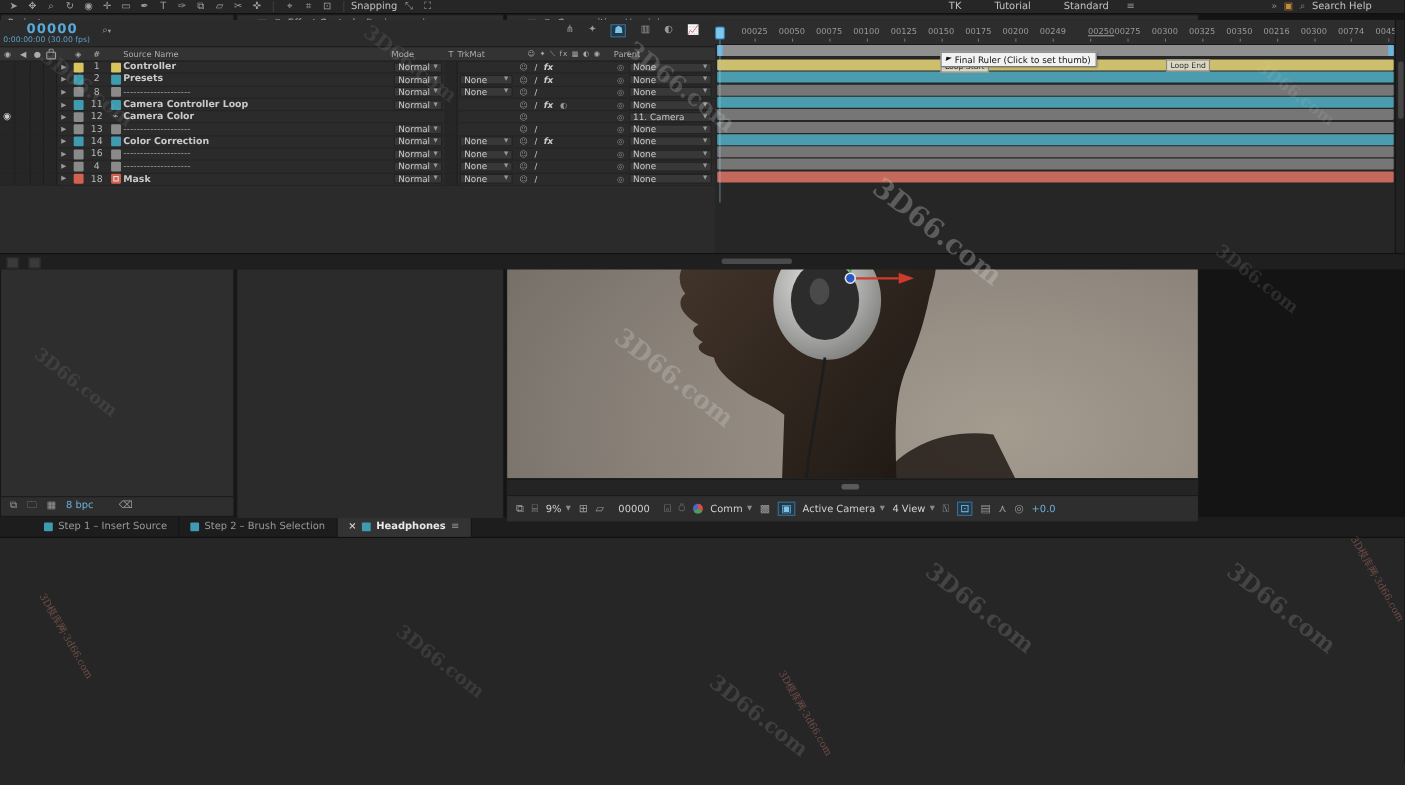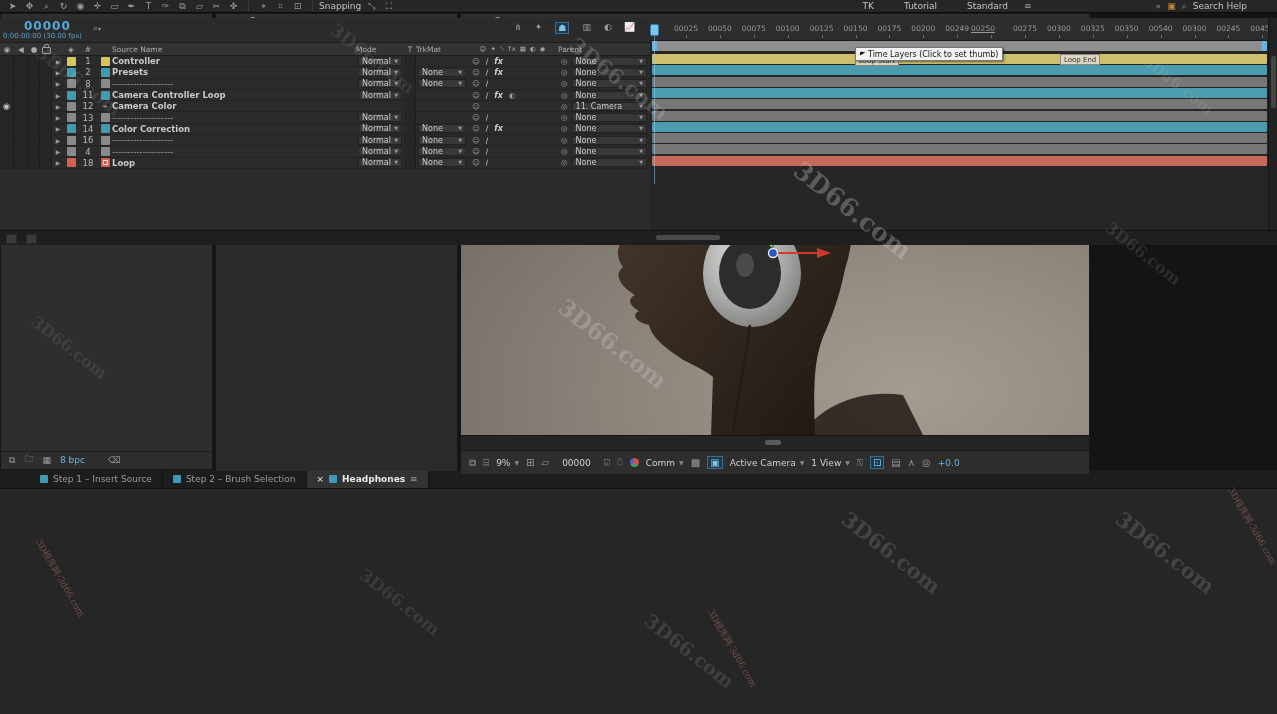--- a/index.html
+++ b/index.html
@@ -398,21 +398,21 @@
           <span>Comm</span>
           <span class="car">▼</span>
         </span>
       <span class="cicon">▩</span>
       <span class="cicon hlicon">▣</span>
       <span class="dd">
           <span>Active Camera</span>
           <span class="car">▼</span>
         </span>
       <span class="dd">
-          <span>1 View</span>
+          <span>4 View</span>
           <span class="car">▼</span>
         </span>
       <span class="cicon">⍂</span>
       <span class="cicon hlicon">⊡</span>
       <span class="cicon">▤</span>
       <span class="cicon">⋏</span>
       <span class="cicon">◎</span>
       <span class="blue">+0.0</span>
     </div>
   </div>
@@ -922,21 +922,21 @@
             <span class="cell well"></span>
             <span class="cell" style="color: rgb(154, 154, 154); font-size: 6px;">▶</span>
             <span class="cell">
               <span class="sw" style="background: rgb(212, 96, 79); width: 9px; height: 9px;"></span>
             </span>
             <span class="cell" style="color: rgb(184, 184, 184);">18</span>
             <span class="cell">
               <span class="sw" style="background: rgb(212, 96, 79); width: 9px; height: 9px; outline: rgb(221, 221, 221) solid 1px; outline-offset: -3px;"></span>
             </span>
             <span class="cell" style="justify-content: flex-start;">
-              <span style="font-weight: bold;">Loop</span>
+              <span style="font-weight: bold;">Mask</span>
             </span>
             <span class="cell" style="padding: 0px 2px;">
               <span class="ddsm">
                 <span>Normal</span>
                 <span class="car">▼</span>
               </span>
             </span>
             <span class="cell well"></span>
             <span class="cell" style="padding: 0px 2px;">
               <span class="ddsm">
@@ -971,35 +971,35 @@
           <span class="tick" style="left: 171.6px;">00125</span>
           <span class="tickline" style="left: 171.6px;"></span>
           <span class="tick" style="left: 205.5px;">00150</span>
           <span class="tickline" style="left: 205.5px;"></span>
           <span class="tick" style="left: 239.4px;">00175</span>
           <span class="tickline" style="left: 239.4px;"></span>
           <span class="tick" style="left: 273.3px;">00200</span>
           <span class="tickline" style="left: 273.3px;"></span>
           <span class="tick" style="left: 307.2px;">00249</span>
           <span class="tickline" style="left: 307.2px;"></span>
-          <span class="tick" style="left: 333px; text-decoration: underline;">00250</span>
+          <span class="tick" style="left: 351px; text-decoration: underline;">00250</span>
           <span class="tickline" style="left: 341.1px;"></span>
           <span class="tick" style="left: 375px;">00275</span>
           <span class="tickline" style="left: 375px;"></span>
           <span class="tick" style="left: 408.9px;">00300</span>
           <span class="tickline" style="left: 408.9px;"></span>
           <span class="tick" style="left: 442.8px;">00325</span>
           <span class="tickline" style="left: 442.8px;"></span>
           <span class="tick" style="left: 476.7px;">00350</span>
           <span class="tickline" style="left: 476.7px;"></span>
-          <span class="tick" style="left: 510.6px;">00540</span>
+          <span class="tick" style="left: 510.6px;">00216</span>
           <span class="tickline" style="left: 510.6px;"></span>
           <span class="tick" style="left: 544.5px;">00300</span>
           <span class="tickline" style="left: 544.5px;"></span>
-          <span class="tick" style="left: 578.4px;">00245</span>
+          <span class="tick" style="left: 578.4px;">00774</span>
           <span class="tickline" style="left: 578.4px;"></span>
           <span class="tick" style="left: 612.3px;">00450</span>
           <span class="tickline" style="left: 612.3px;"></span>
         </div>
       <div id="playhead"></div>
       <div id="phline"></div>
       <div id="workarea">
         <div class="cap" style="left:0"></div>
         <div class="cap" style="right:0"></div>
       </div>
@@ -1013,21 +1013,21 @@
           <div class="bar" style="top: 69.9px; background: rgb(74, 156, 174);"></div>
           <div class="bar" style="top: 81.2px; background: rgb(118, 118, 118);"></div>
           <div class="bar" style="top: 92.5px; background: rgb(118, 118, 118);"></div>
           <div class="bar" style="top: 103.8px; background: rgb(74, 156, 174);"></div>
           <div class="bar" style="top: 115.1px; background: rgb(118, 118, 118);"></div>
           <div class="bar" style="top: 126.4px; background: rgb(118, 118, 118);"></div>
           <div class="bar" style="top: 137.7px; background: rgb(196, 105, 92);"></div>
         </div>
       <div id="tooltip">
         <span class="cursor"></span>
-        <span>Time Layers (Click to set thumb)</span>
+        <span>Final Ruler (Click to set thumb)</span>
       </div>
       <div id="tl-vscroll">
           <div class="handle"></div>
         </div>
     </div>
     <div id="tl-foot">
       <span class="footic"></span>
       <span class="footic"></span>
       <div class="hscroll"></div>
     </div>

